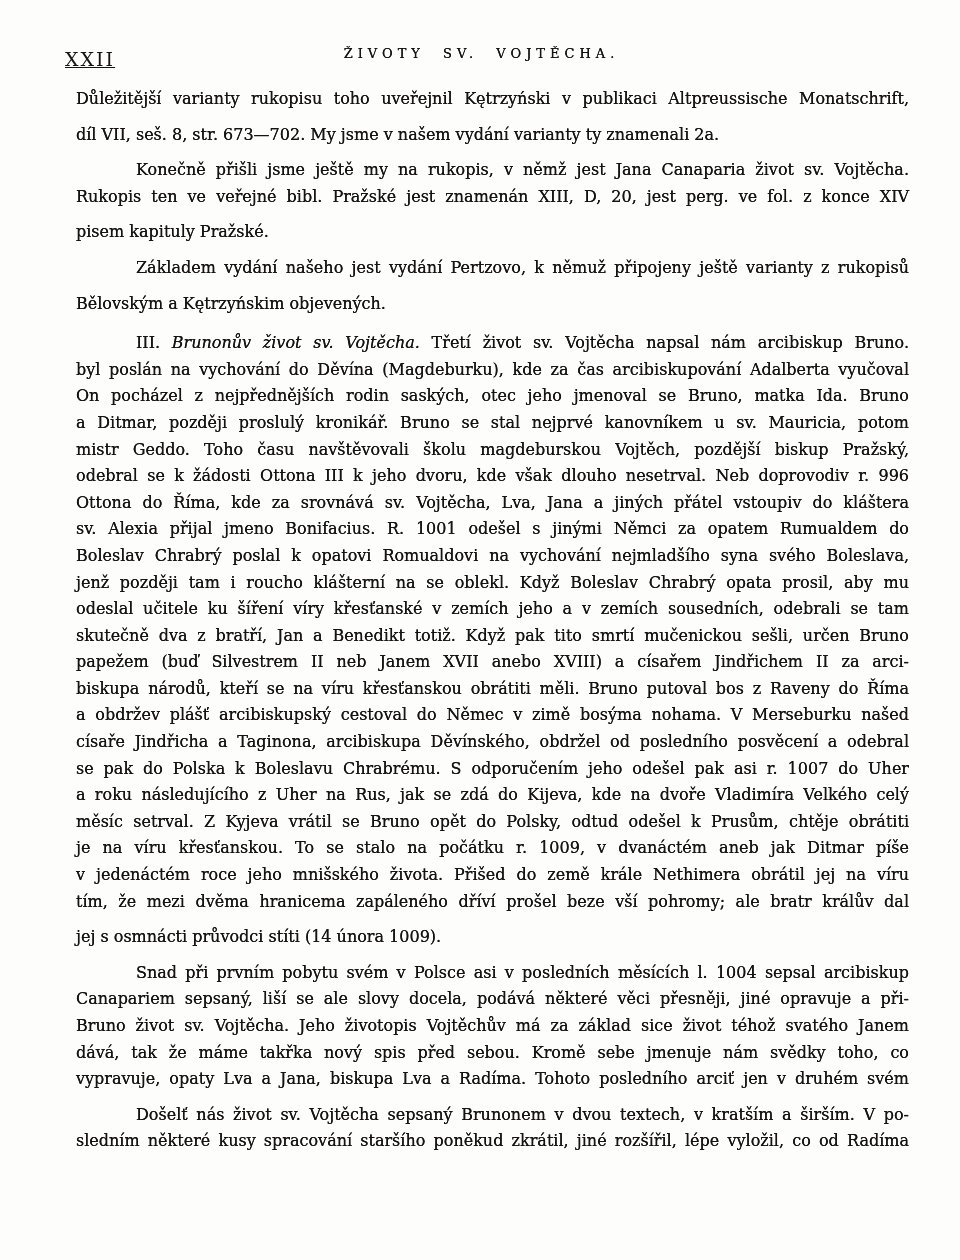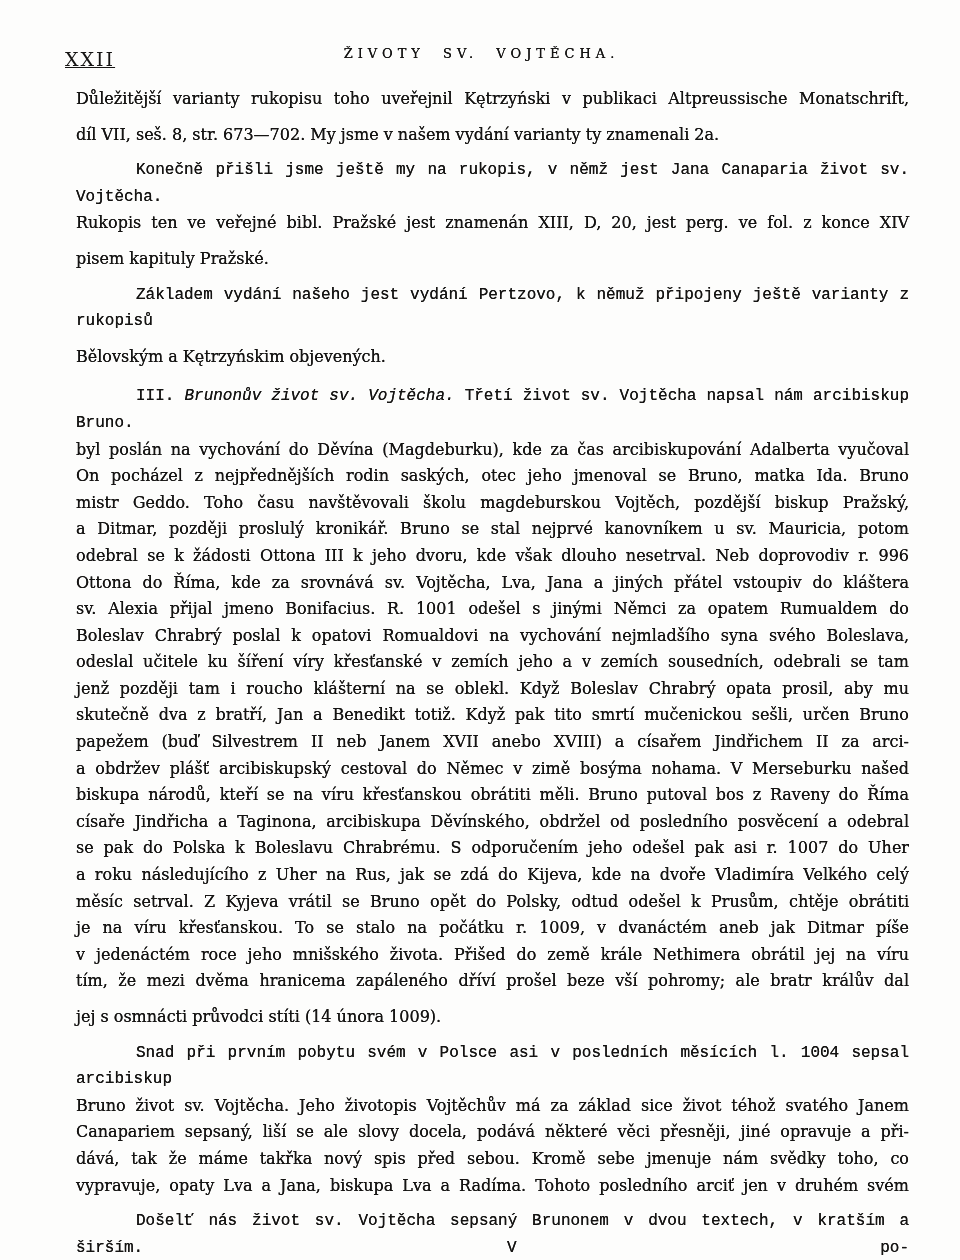--- a/index.html
+++ b/index.html
@@ -58,21 +58,20 @@
     text-align: justify;
     text-align-last: justify;
     white-space: normal;
   }
   .line.last {
     text-align-last: left;
     margin-top: 9px;
   }
   .line.indent {
     text-indent: 60px;
-    font-family: Liberation Mono, monospace;
   }
   .italic { font-style: italic; }
 </style>
 </head>
 <body>
 
 <div class="page">
   <div class="running-header">
     <span class="page-number">XXII</span>
     <div class="running-title">ŽIVOTY SV. VOJTĚCHA.</div>
@@ -89,45 +88,45 @@
         <div class="line last">pisem kapituly Pražské.</div>
       </div>
       <div class="paragraph">
         <div class="line indent">Základem vydání našeho jest vydání Pertzovo, k němuž připojeny ještě varianty z rukopisů</div>
         <div class="line last">Bělovským a Kętrzyńskim objevených.</div>
       </div>
       <div class="paragraph extra-gap">
         <div class="line indent"><span>III. </span><span class="italic">Brunonův život sv. Vojtěcha.</span><span> Třetí život sv. Vojtěcha napsal nám arcibiskup Bruno.</span></div>
         <div class="line">byl poslán na vychování do Děvína (Magdeburku), kde za čas arcibiskupování Adalberta vyučoval</div>
         <div class="line">On pocházel z nejpřednějších rodin saských, otec jeho jmenoval se Bruno, matka Ida. Bruno</div>
+        <div class="line">a Ditmar, později proslulý kronikář. Bruno se stal nejprvé kanovníkem u sv. Mauricia, potom</div>
         <div class="line">mistr Geddo. Toho času navštěvovali školu magdeburskou Vojtěch, pozdější biskup Pražský,</div>
-        <div class="line">a Ditmar, později proslulý kronikář. Bruno se stal nejprvé kanovníkem u sv. Mauricia, potom</div>
         <div class="line">odebral se k žádosti Ottona III k jeho dvoru, kde však dlouho nesetrval. Neb doprovodiv r. 996</div>
         <div class="line">Ottona do Říma, kde za srovnává sv. Vojtěcha, Lva, Jana a jiných přátel vstoupiv do kláštera</div>
         <div class="line">sv. Alexia přijal jmeno Bonifacius. R. 1001 odešel s jinými Němci za opatem Rumualdem do</div>
         <div class="line">Boleslav Chrabrý poslal k opatovi Romualdovi na vychování nejmladšího syna svého Boleslava,</div>
+        <div class="line">jenž později tam i roucho klášterní na se oblekl. Když Boleslav Chrabrý opata prosil, aby mu</div>
         <div class="line">odeslal učitele ku šíření víry křesťanské v zemích jeho a v zemích sousedních, odebrali se tam</div>
-        <div class="line">jenž později tam i roucho klášterní na se oblekl. Když Boleslav Chrabrý opata prosil, aby mu</div>
         <div class="line">skutečně dva z bratří, Jan a Benedikt totiž. Když pak tito smrtí mučenickou sešli, určen Bruno</div>
         <div class="line">papežem (buď Silvestrem II neb Janem XVII anebo XVIII) a císařem Jindřichem II za arci-</div>
+        <div class="line">biskupa národů, kteří se na víru křesťanskou obrátiti měli. Bruno putoval bos z Raveny do Říma</div>
         <div class="line">a obdržev plášť arcibiskupský cestoval do Němec v zimě bosýma nohama. V Merseburku našed</div>
-        <div class="line">biskupa národů, kteří se na víru křesťanskou obrátiti měli. Bruno putoval bos z Raveny do Říma</div>
         <div class="line">císaře Jindřicha a Taginona, arcibiskupa Děvínského, obdržel od posledního posvěcení a odebral</div>
         <div class="line">se pak do Polska k Boleslavu Chrabrému. S odporučením jeho odešel pak asi r. 1007 do Uher</div>
         <div class="line">a roku následujícího z Uher na Rus, jak se zdá do Kijeva, kde na dvoře Vladimíra Velkého celý</div>
         <div class="line">měsíc setrval. Z Kyjeva vrátil se Bruno opět do Polsky, odtud odešel k Prusům, chtěje obrátiti</div>
         <div class="line">je na víru křesťanskou. To se stalo na počátku r. 1009, v dvanáctém aneb jak Ditmar píše</div>
         <div class="line">v jedenáctém roce jeho mnišského života. Přišed do země krále Nethimera obrátil jej na víru</div>
         <div class="line">tím, že mezi dvěma hranicema zapáleného dříví prošel beze vší pohromy; ale bratr králův dal</div>
         <div class="line last">jej s osmnácti průvodci stíti (14 února 1009).</div>
       </div>
       <div class="paragraph">
         <div class="line indent">Snad při prvním pobytu svém v Polsce asi v posledních měsících l. 1004 sepsal arcibiskup</div>
+        <div class="line">Canapariem sepsaný, liší se ale slovy docela, podává některé věci přesněji, jiné opravuje a při-</div>
         <div class="line">Bruno život sv. Vojtěcha. Jeho životopis Vojtěchův má za základ sice život téhož svatého Janem</div>
-        <div class="line">Canapariem sepsaný, liší se ale slovy docela, podává některé věci přesněji, jiné opravuje a při-</div>
         <div class="line">dává, tak že máme takřka nový spis před sebou. Kromě sebe jmenuje nám svědky toho, co</div>
         <div class="line">vypravuje, opaty Lva a Jana, biskupa Lva a Radíma. Tohoto posledního arciť jen v druhém svém</div>
       </div>
       <div class="paragraph">
         <div class="line indent">Došelť nás život sv. Vojtěcha sepsaný Brunonem v dvou textech, v kratším a širším. V po-</div>
         <div class="line">sledním některé kusy spracování staršího poněkud zkrátil, jiné rozšířil, lépe vyložil, co od Radíma</div>
       </div>
     </div>
 </div>
 

